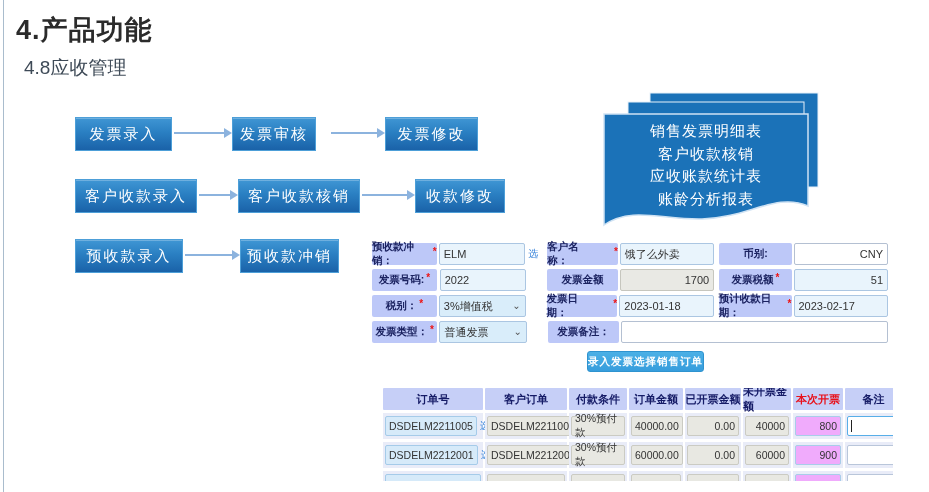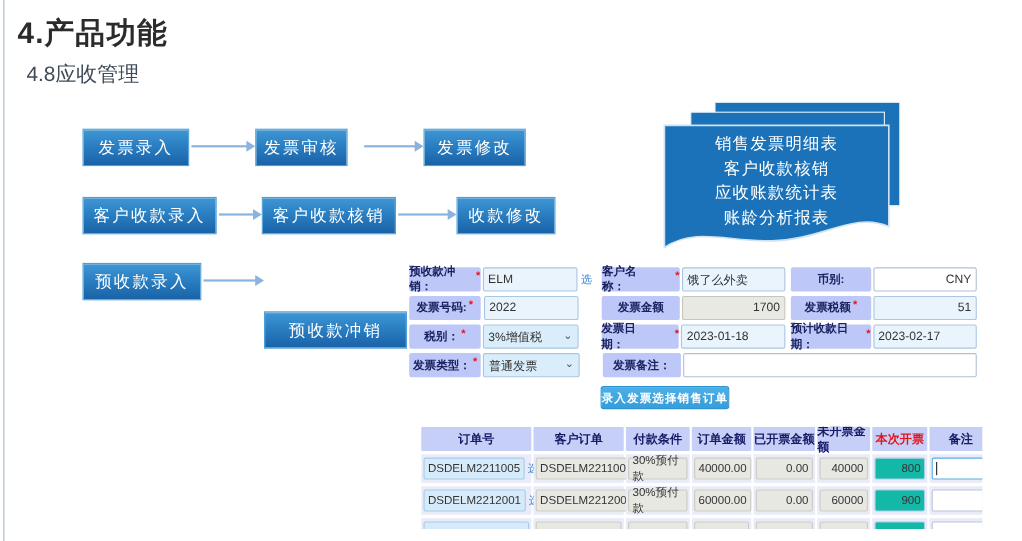--- a/index.html
+++ b/index.html
@@ -59,21 +59,21 @@
   .fld.sel   { background:#d9edfa; justify-content:space-between; }
   .chev { color:#555; font-size:10px; line-height:10px; }
   .pick-link { color:#2f7ed8; font-size:10px; margin-left:3px; cursor:pointer; }
 
   .w-l1{width:66px;} .w-f1{width:88px;}
   .g2 {margin-left:9px;gap:16px;} .w-l2{width:72px;} .w-f2{width:96px;}
   .g3 {margin-left:5px;} .w-l3{width:74px;} .w-f3{width:96px;}
   .w-remark{width:269px;}
 
   .action-btn {
-    position:absolute; left:546px; top:351px; width:117px; height:21px;
+    position:absolute; left:587px; top:351px; width:117px; height:21px;
     background:linear-gradient(180deg,#4bb0e6,#379ddc);
     border:1px solid #2f93cf; border-radius:3px;
     color:#fff; font-size:10.5px; font-weight:bold; letter-spacing:1px;
     display:flex; align-items:center; justify-content:center; cursor:pointer;
   }
 
   
   .otable { position:absolute; left:372px; top:388px; width:521px; height:93px; overflow:hidden; }
   .tgrid { display:grid; grid-template-columns:100px 82px 58px 54px 56px 48px 50px 57px; gap:2px;padding-left:11px; }
   .th {
@@ -84,21 +84,21 @@
   .th.red { color:#e8111a; }
   .trow { margin-top:3px; }
   .tcell { background:#e9ecf8; height:26px; padding:3px 2px; display:flex; align-items:center; }
   .ibox {
     flex:1; height:20px; border-radius:2px; font-size:10.5px; color:#333;
     display:flex; align-items:center; padding:0 3px;
   }
   .ibox.order { background:#d6eaf9; border:1px solid #a5cbe9; }
   .ibox.grey  { background:#e8e8e2; border:1px solid #cbcbc3; justify-content:center; }
   .ibox.grey.num { justify-content:flex-end; }
-  .ibox.blue  { background:#14b8a6; border:1px solid #a8cde9; justify-content:flex-end; }
+  .ibox.blue  { background:#f0abfc; border:1px solid #a8cde9; justify-content:flex-end; }
   .ibox.white { background:#fff; border:1px solid #b9c6da; }
   .ibox.white.focused { border:1px solid #58aee8; }
   .tpick { color:#2f7ed8; font-size:10px; margin-left:3px; cursor:pointer; }
   .caret { width:1px; height:12px; background:#222; }
 </style>
 </head>
 <body>
 
 <div class="slide">
   <div class="left-line"></div>
@@ -127,21 +127,21 @@
     </div>
   <div class="arrow" style="left:362px;top:194px;width:46px;"></div>
   <div class="fbox" style="left:415px;top:179px;width:90px;">
       <span>收款修改</span>
     </div>
 
   <div class="fbox" style="left:75px;top:239px;width:108px;">
       <span>预收款录入</span>
     </div>
   <div class="arrow" style="left:185px;top:254px;width:48px;"></div>
-  <div class="fbox" style="left:240px;top:239px;width:130px;margin-top:44px;">
+  <div class="fbox" style="left:240px;top:239px;width:99px;">
       <span>预收款冲销</span>
     </div>
 
   <div class="cards">
     <svg width="235" height="142" viewBox="0 0 235 142">
       <rect x="52" y="1" width="168" height="94" fill="#1b72b8" stroke="#e8f1fa" stroke-width="1"></rect>
       <rect x="30" y="10" width="176" height="100" fill="#1b72b8" stroke="#e8f1fa" stroke-width="1"></rect>
       <path d="M6,22 L210,22 L210,114 C178,100 150,126 104,127 C64,128 34,114 6,133 Z" fill="#1b72b8" stroke="#cfe2f3" stroke-width="1.5"></path>
     </svg>
     <div class="cards-text">

